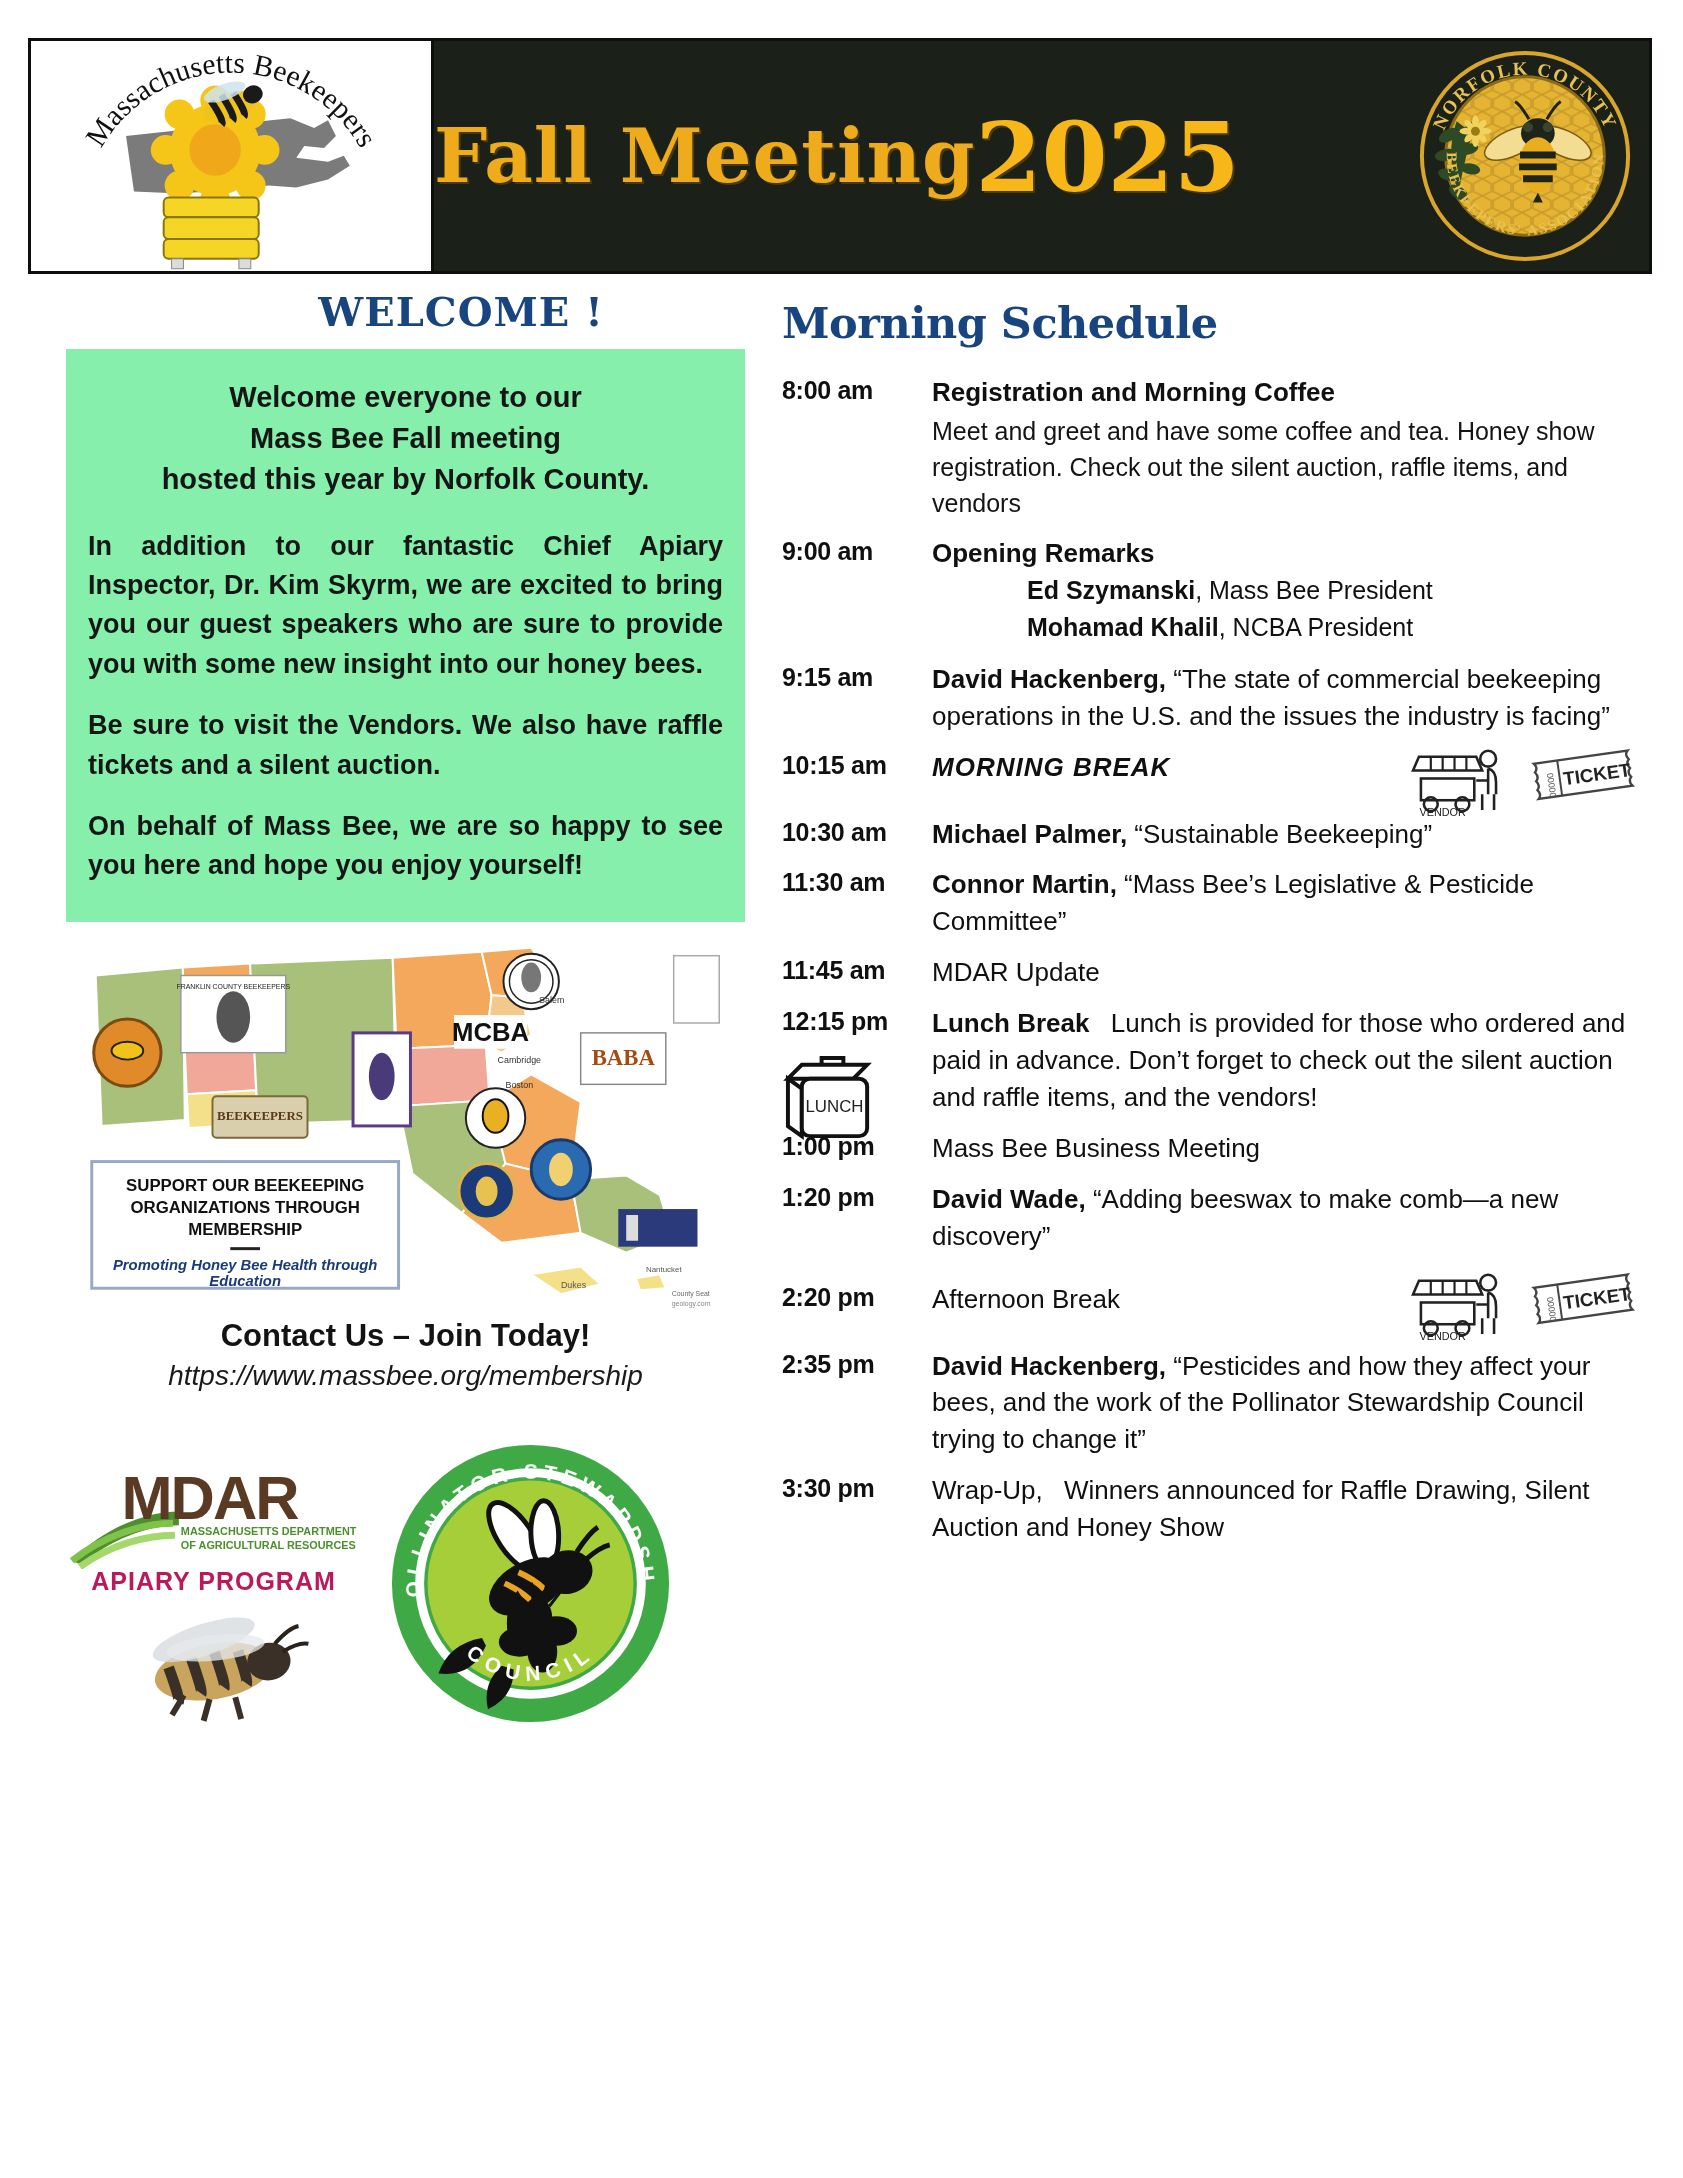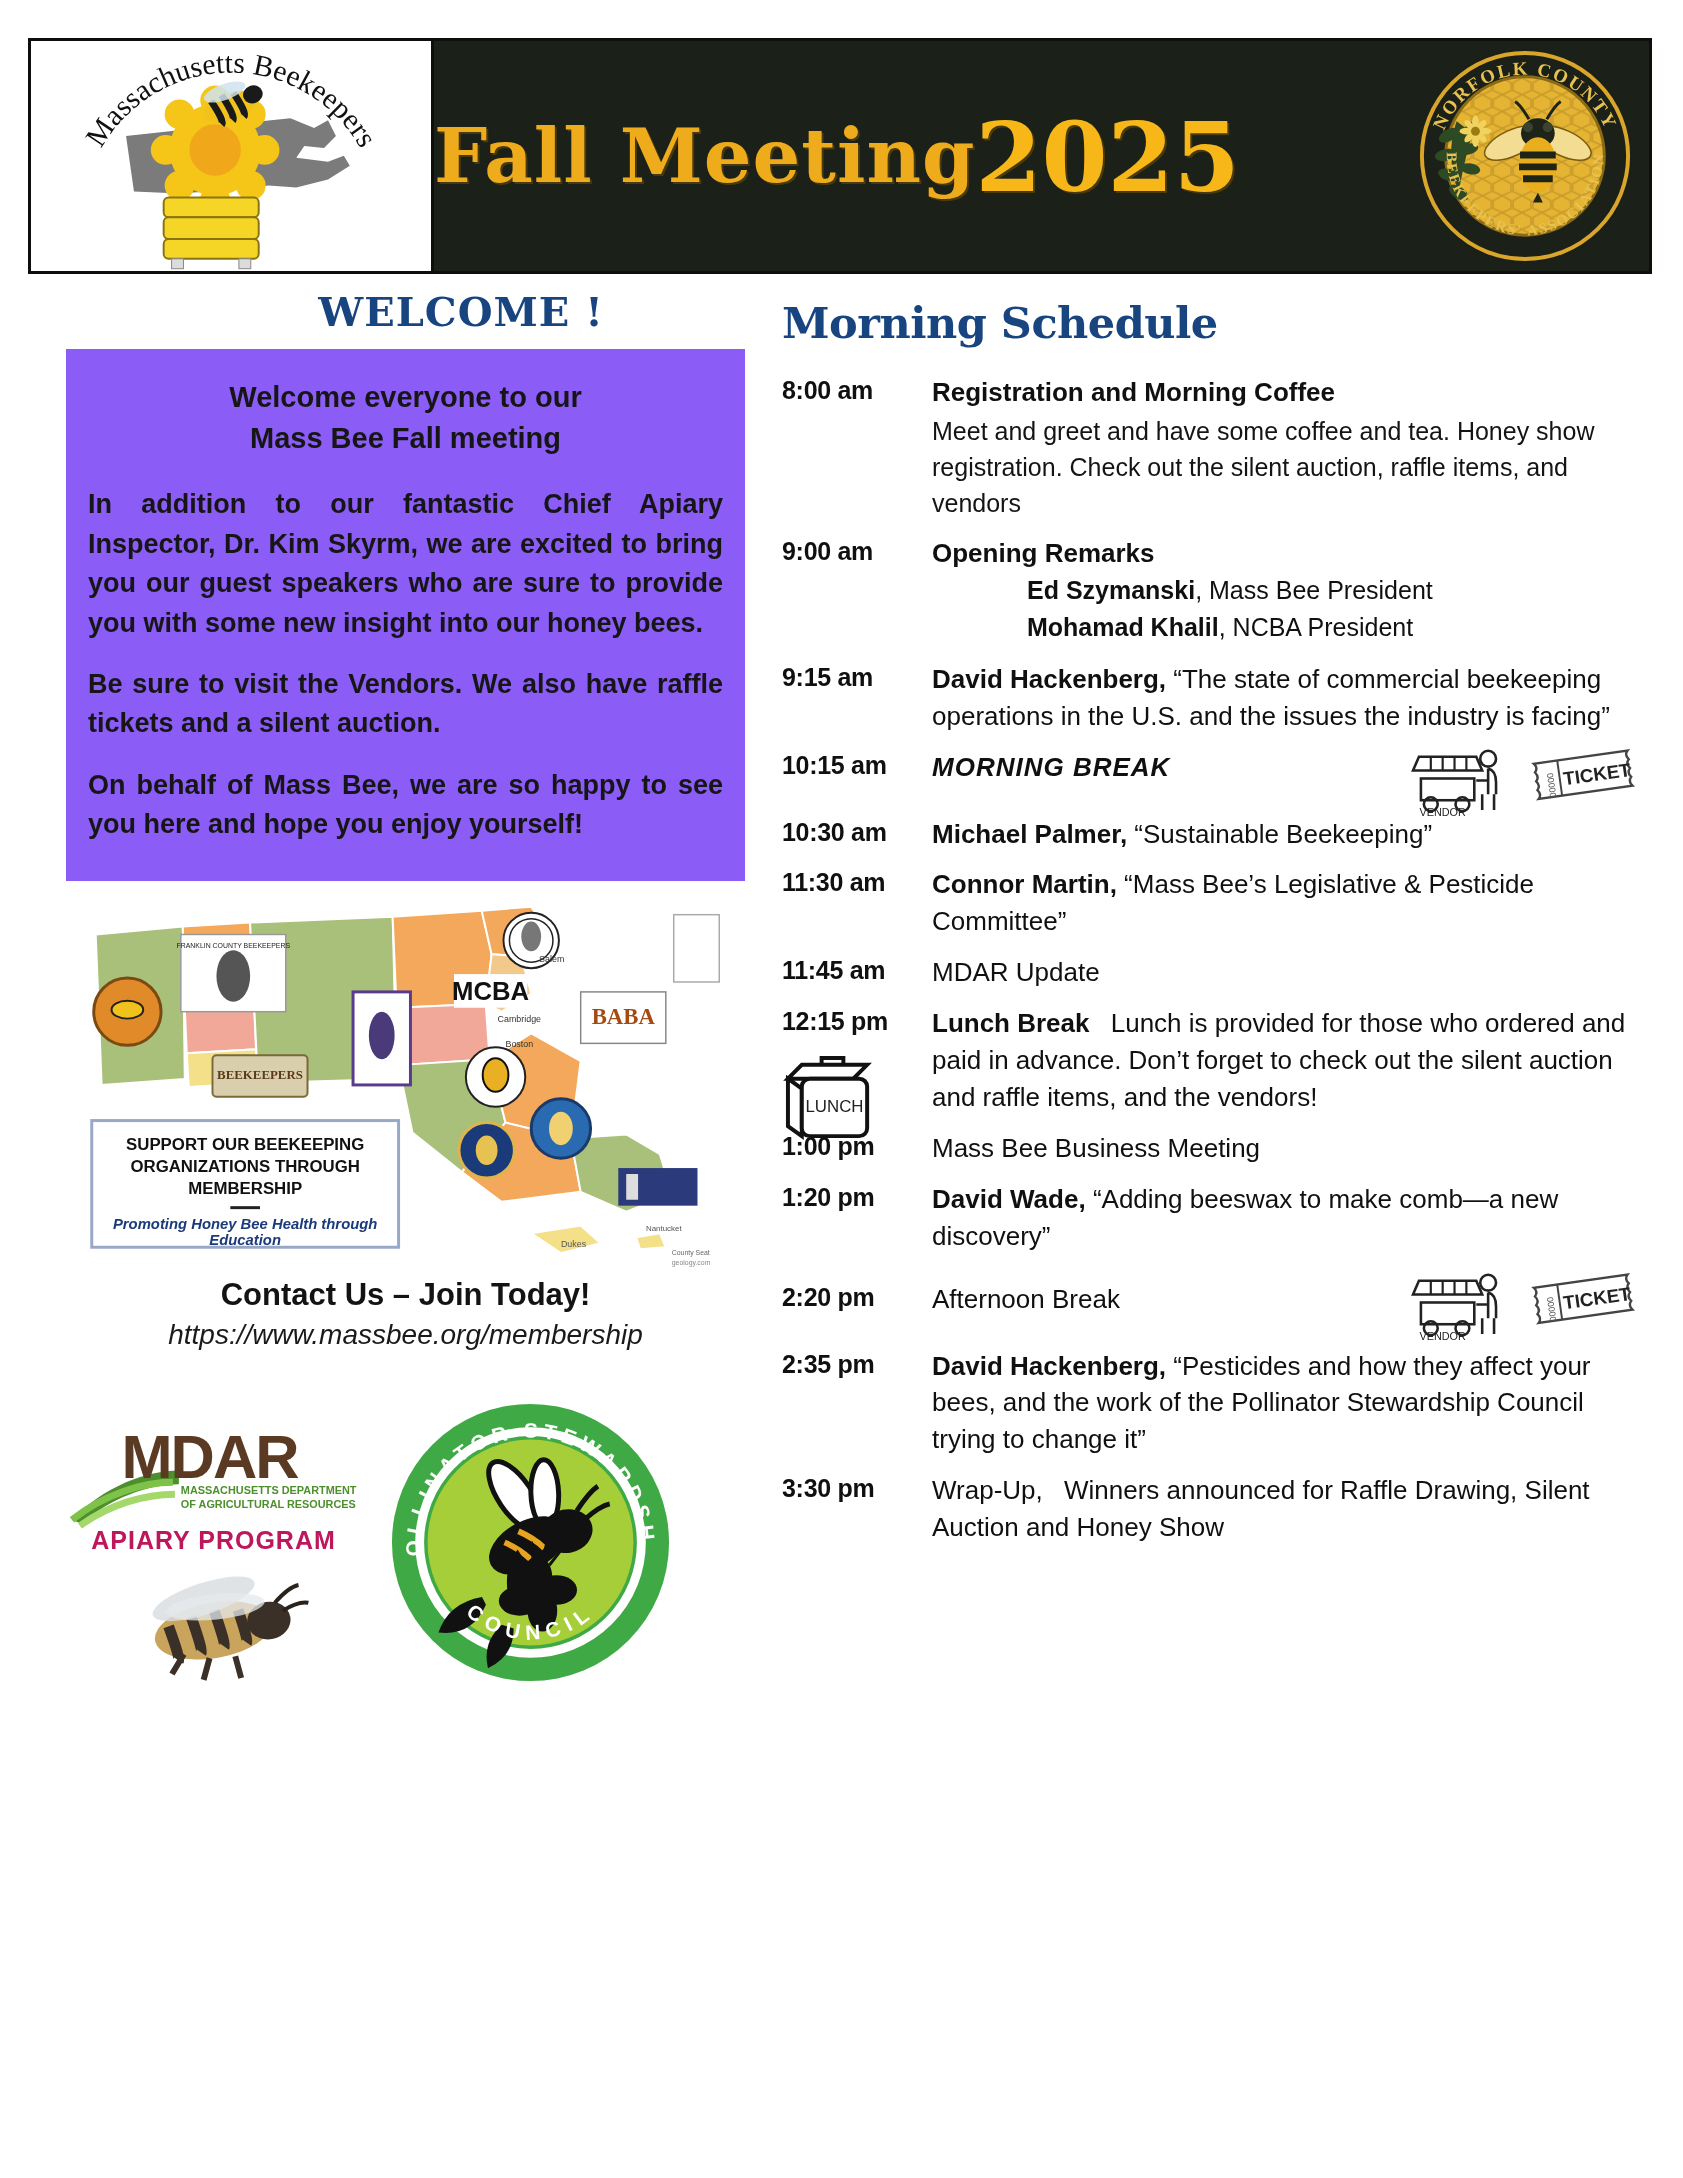--- a/index.html
+++ b/index.html
@@ -90,21 +90,21 @@
   .welcome-heading {
     text-align: center;
     font-family: "DejaVu Serif", serif;
     font-weight: bold;
     font-size: 40px;
     color: #18457f;
     letter-spacing: 1px;
     margin: 6px 0 14px 129px;
   }
   .welcome-box {
-    background: #8b5cf6;
+    background: #86efac;
     padding: 22px 22px 34px 22px;
     box-sizing: border-box;
     width: 679px;
     margin-left: 26px;
   }
   .welcome-lead {
     text-align: center;
     font-weight: bold;
     font-size: 29px;
     color: #161616;
@@ -334,20 +334,21 @@
 <div class="content">
 
   <div class="col-left">
 
     <div class="welcome-heading">WELCOME !</div>
 
     <div class="welcome-box">
       <div class="welcome-lead">
         <div>Welcome everyone to our</div>
         <div>Mass Bee Fall meeting</div>
+        <div>hosted this year by Norfolk County.</div>
       </div>
       <p class="welcome-p">In addition to our fantastic Chief Apiary Inspector, Dr. Kim Skyrm, we are excited to bring you our guest speakers who are sure to provide you with some new insight into our honey bees.</p>
       <p class="welcome-p">Be sure to visit the Vendors.  We also have raffle tickets and a silent auction.</p>
       <p class="welcome-p">On behalf of Mass Bee, we are so happy to see you here and hope you enjoy yourself!</p>
     </div>
 
     <div class="map-wrap">
       <svg class="map-svg" viewBox="0 0 686 390">
 
         <g stroke="#ffffff" stroke-width="2">

